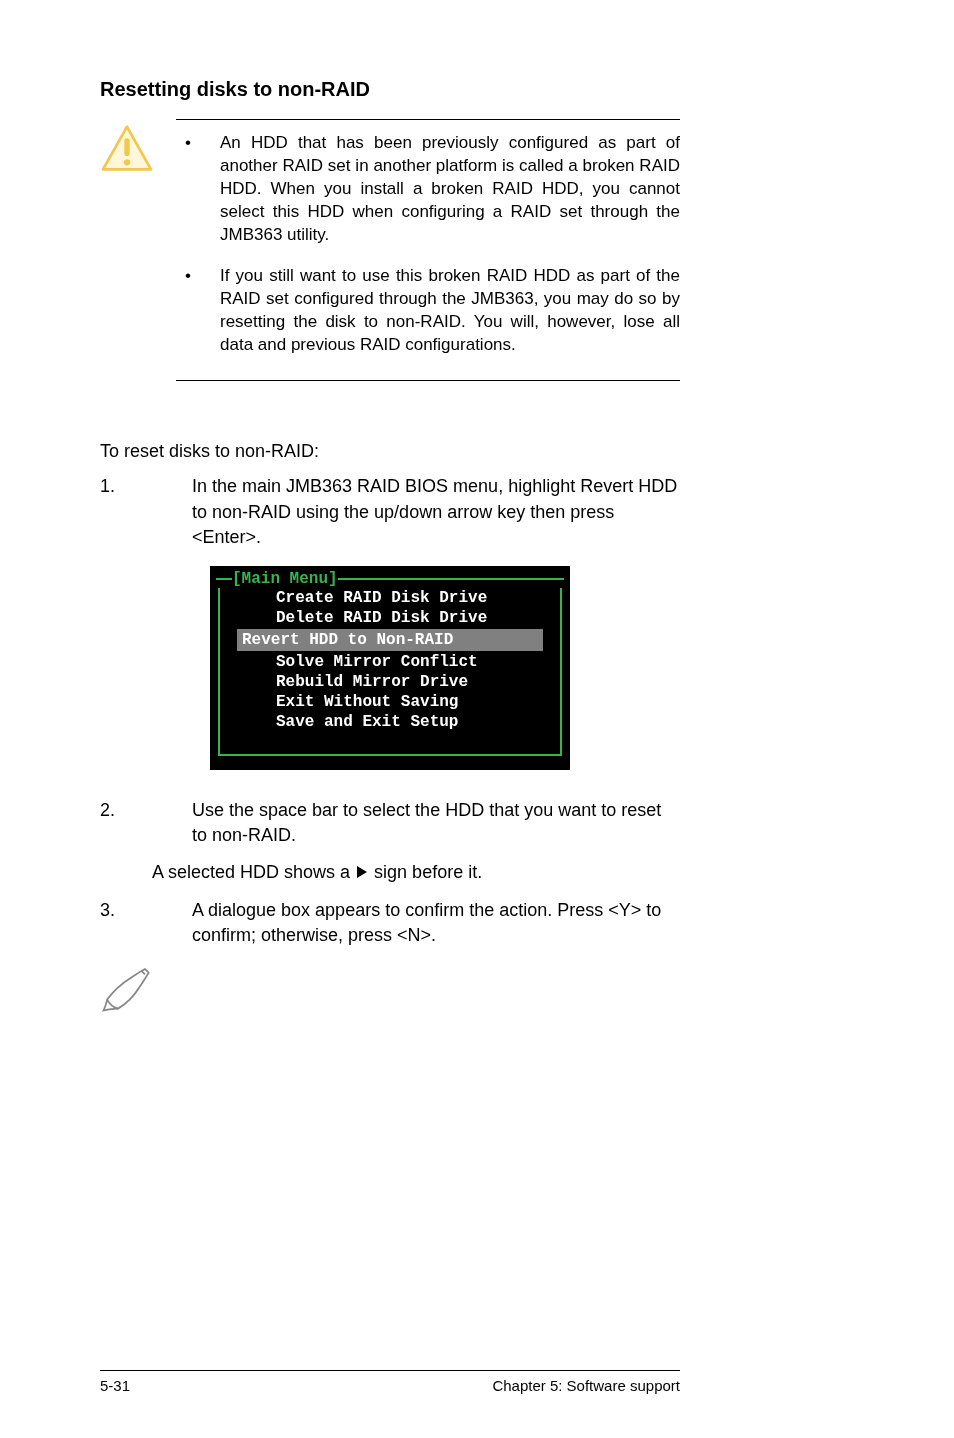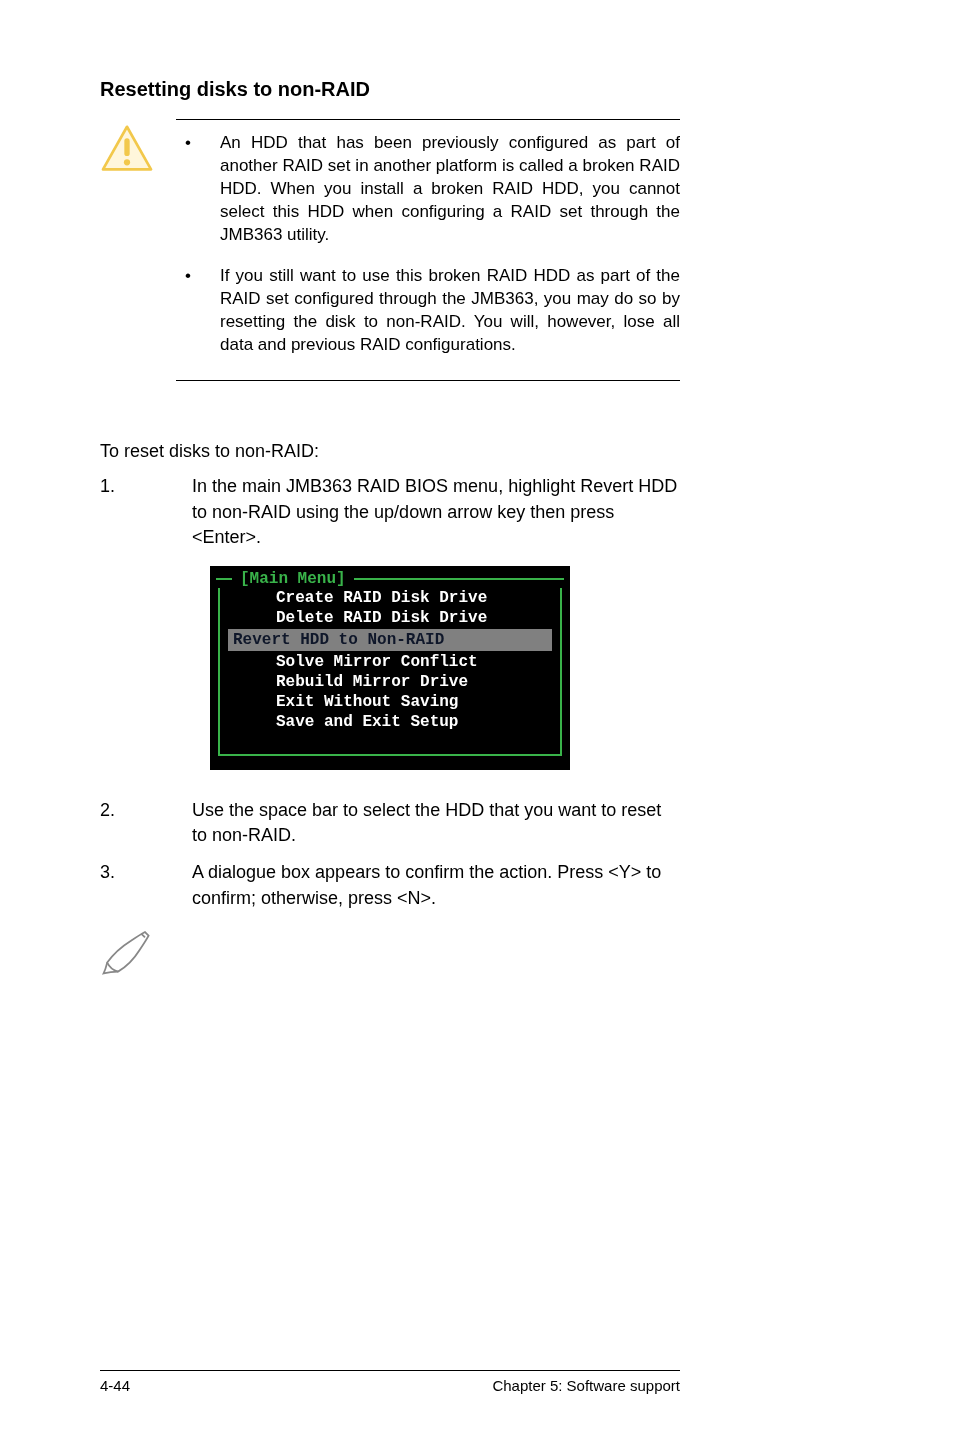--- a/index.html
+++ b/index.html
@@ -106,21 +106,21 @@
     padding: 4px 6px 14px 6px;
     font-family: "Courier New", Courier, monospace;
     font-weight: bold;
     font-size: 16px;
     color: #ffffff;
     box-sizing: border-box;
   }
   .bios-title-row {
     display: flex;
     align-items: center;
-    gap: 8px;
+    gap: 0;
   }
   .title-line {
     height: 2px;
     background: #39b34a;
   }
   .title-line.left { width: 16px; }
   .title-line.right { flex: 1; }
   .bios-title {
     color: #39b34a;
     white-space: pre;
@@ -133,22 +133,22 @@
     margin: 0 2px;
   }
   .bios-line {
     padding: 0 14px 0 8px;
     line-height: 1.25;
     white-space: pre;
     margin-left: 48px;
   }
   .bios-selected {
     background: #808080;
-    color: #0f172a;
-    margin: 1px 8px;
+    color: #ffffff;
+    margin: 1px 17px;
     padding: 0 4px;
     border: 1px solid #808080;
   }
   .note-row {
     display: flex;
     align-items: center;
     gap: 24px;
     margin-top: 10px;
   }
   .note-icon {
@@ -226,34 +226,37 @@
         <div class="bios-line">Exit Without Saving</div>
         <div class="bios-line">Save and Exit Setup</div>
       </div>
     </div>
   </div>
 
   <div class="step-row">
     <span class="step-num">2.</span>
     <span class="step-text">Use the space bar to select the HDD that you want to reset to non-RAID.</span>
   </div>
+  <div class="step-sub">
+    <span>A selected HDD shows a </span><span class="triangle"></span><span> sign before it.</span>
+  </div>
 
   <div class="step-row">
     <span class="step-num">3.</span>
     <span class="step-text">A dialogue box appears to confirm the action. Press &lt;Y&gt; to confirm; otherwise, press &lt;N&gt;.</span>
   </div>
 
   <div class="note-row">
     <div class="note-icon">
       <svg viewBox="0 0 60 60" width="54" height="54">
         <path d="M8 44 Q18 30 34 20 Q46 12 50 10 L54 14 Q52 18 44 30 Q34 46 20 54 Q12 52 8 44 Z" fill="none" stroke="#888888" stroke-width="2"></path>
         <path d="M8 44 Q6 52 4 56 Q12 54 20 54" fill="none" stroke="#888888" stroke-width="2"></path>
         <line x1="46" y1="12" x2="50" y2="16" stroke="#888888" stroke-width="2"></line>
       </svg>
     </div>
   </div>
 
   <div class="footer">
-    <span>4-44</span>
+    <span>5-31</span>
     <span>Chapter 5: Software support</span>
   </div>
 
 </div>
 
 </body></html>

